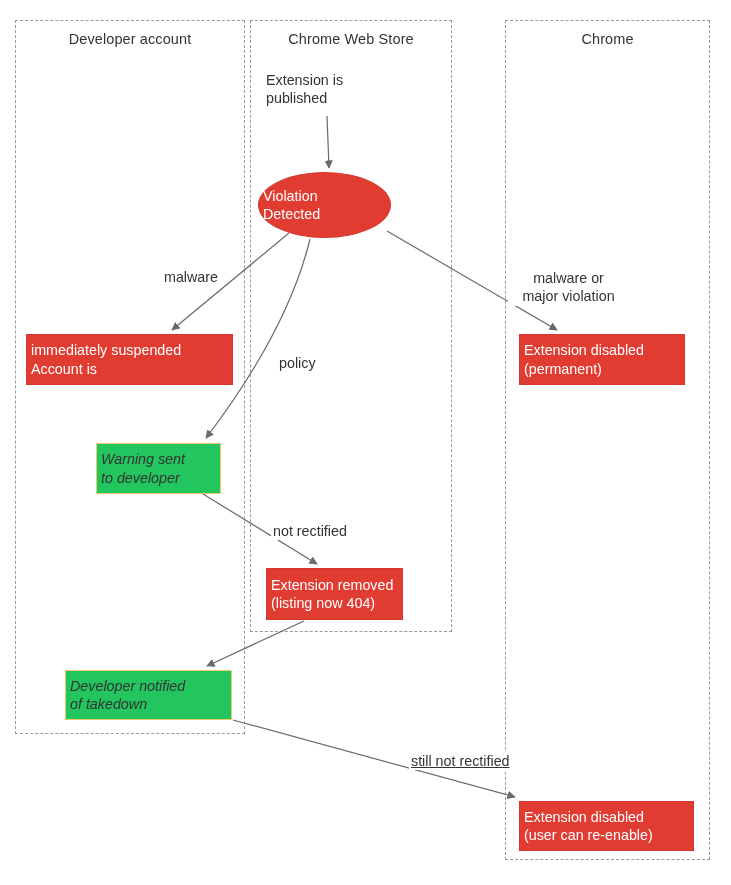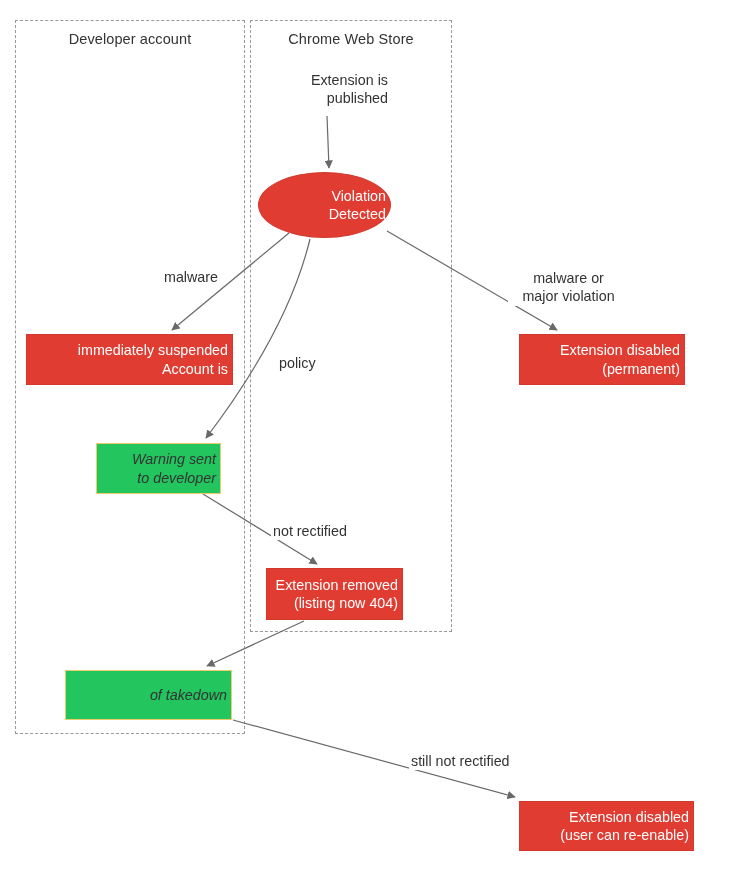--- a/index.html
+++ b/index.html
@@ -35,21 +35,21 @@
     color: #333333;
     letter-spacing: 0.1px;
   }
   
   .node {
     position: absolute;
     box-sizing: border-box;
     display: flex;
     align-items: center;
     justify-content: center;
-    text-align: right;
+    text-align: left;
     line-height: 1.28;
     font-size: 14.3px;
   }
   .node-red {
     background: #e03c31;
     border: 1.1px solid #d2382d;
     color: #ffffff;
   }
   .node-cream {
     background: #22c55e;
@@ -107,20 +107,23 @@
 <div id="canvas">
 
   <div class="lane" style="left:15px; top:20px; width:230px; height:714px;">
     <div class="lane-title">Developer account</div>
   </div>
 
   <div class="lane" style="left:250px; top:20px; width:202px; height:612px;">
     <div class="lane-title">Chrome Web Store</div>
   </div>
 
+  <div class="lane" style="left:505px; top:20px; width:205px; height:840px;">
+    <div class="lane-title">Chrome</div>
+  </div>
 
   <svg id="edges" viewBox="0 0 731 885" xmlns="http://www.w3.org/2000/svg">
     <defs>
       <marker id="arrow" viewBox="0 0 10 10" refX="9" refY="5" markerWidth="7" markerHeight="7" orient="auto-start-reverse">
         <path d="M 0 0 L 10 5 L 0 10 z" fill="#67696b"></path>
       </marker>
     </defs>
 
     <path class="edge-path" d="M 327 116 L 329 168" marker-end="url(#arrow)"></path>
 
@@ -174,20 +177,21 @@
 
   <div class="node node-red" style="left:266px; top:568px; width:137px; height:52px;">
     <div class="lines">
       <span>Extension removed</span>
       <span>(listing now 404)</span>
     </div>
   </div>
 
   <div class="node node-cream" style="left:65px; top:670px; width:167px; height:50px;">
     <div class="lines">
+      <span>Developer notified</span>
       <span>of takedown</span>
     </div>
   </div>
 
   <div class="node node-red" style="left:519px; top:801px; width:175px; height:50px;">
     <div class="lines">
       <span>Extension disabled</span>
       <span>(user can re-enable)</span>
     </div>
   </div>
@@ -202,17 +206,17 @@
 
   <div class="edge-label" style="left:508px; top:269px; width:117px; text-align:center;">
     <span>malware or</span>
     <span>major violation</span>
   </div>
 
   <div class="edge-label" style="left:271px; top:522px;">
     <span>not rectified</span>
   </div>
 
-  <div class="edge-label" style="left:409px; top:752px;">
+  <div class="edge-label" style="left:409px; top:752px;text-decoration:underline;">
     <span>still not rectified</span>
   </div>
 
 </div>
 
 </body></html>

